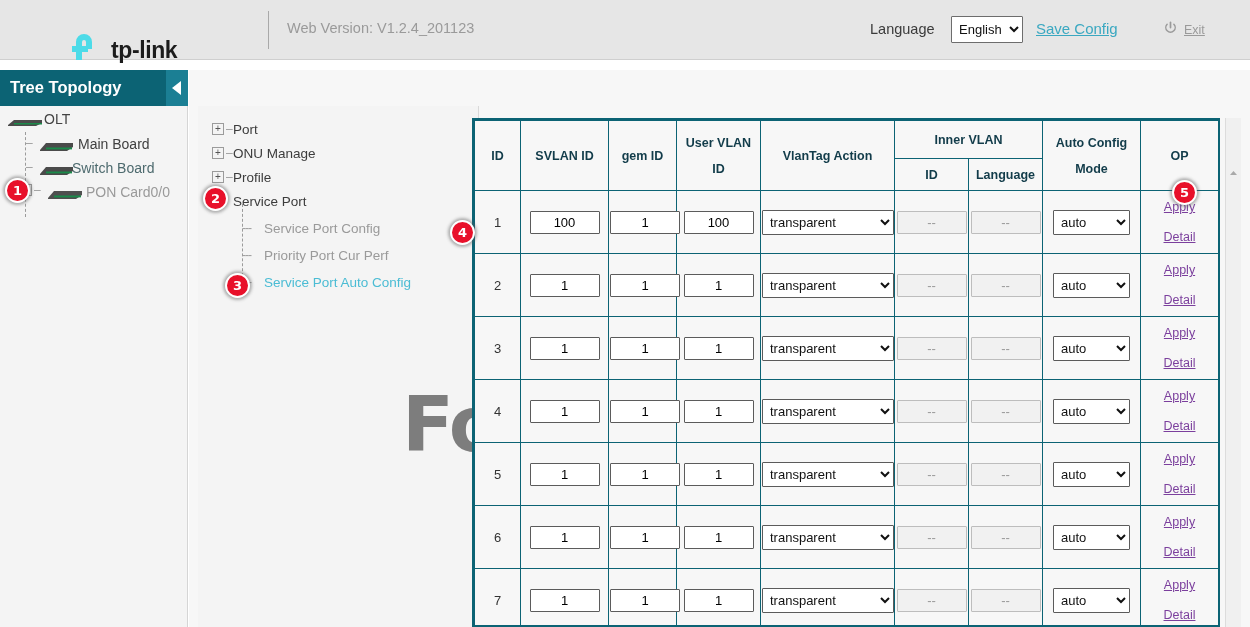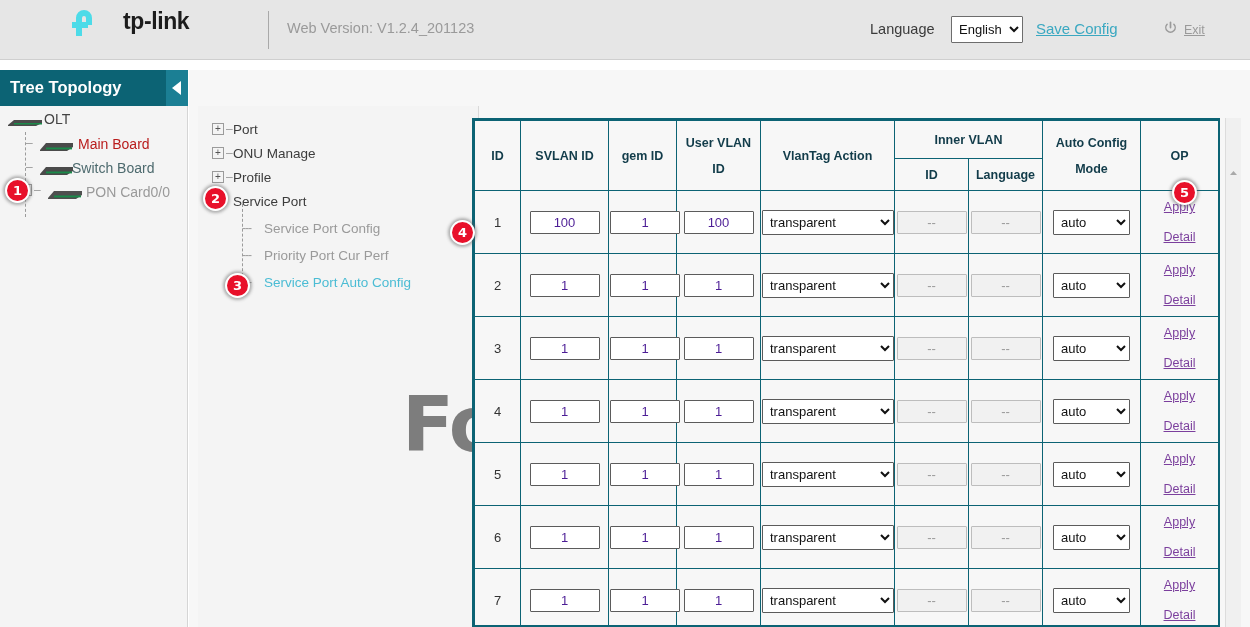--- a/index.html
+++ b/index.html
@@ -13,22 +13,22 @@
 
   #app { position: relative; width: 1250px; height: 627px; background:#fff; }
 
   
   .topbar {
     position: absolute; left:0; top:0; width:1250px; height:60px;
     background:#e6e6e6;
     border-bottom:1px solid #cfcfcf;
   }
   .logo-wrap {
-    position:absolute; left:72px; top:8px; width:130px; height:36px;
-    display:flex; align-items:flex-start; gap:17px;
+    position:absolute; left:72px; top:28px; width:130px; height:36px;
+    display:flex; align-items:flex-end; gap:5px;
   }
   .logo-mark { width:34px; height:32px; position:relative; }
   .logo-text { font-size:23px; font-weight:600; color:#1c1c1c; letter-spacing:-0.4px; }
 
   .hdr-divider {
     position:absolute; left:268px; top:11px; width:1px; height:38px; background:#a9a9a9;
   }
   .hdr-webver {
     position:absolute; left:287px; top:20px;
     font-size:14.5px; color:#9a9a9a;
@@ -143,21 +143,21 @@
     font-size:12.5px; font-weight:bold; color:#123c4a;
     height:70px; padding:0 2px;
   }
   table.grid th.sub { height:32px; border-top:1px solid #0c6374; }
   table.grid td { height:63px; font-size:13px; color:#333; }
   .hdr-2line { line-height:26px; }
 
   .cellinput {
     width:70px; height:23px;
     border:1px solid #5b5b5b; background:#fff;
-    text-align:center; font-size:13px; color:#4c1d95;
+    text-align:center; font-size:13px; color:#000000;
     font-family:"Liberation Sans", sans-serif;
     border-radius:1px;
   }
   .cellinput.dim { border:1px solid #bdbdbd; background:#f1f1f1; color:#9a9a9a; }
   .cellselect {
     height:25px; border:1px solid #5b5b5b; background:#fff;
     font-size:13px; color:#111; font-family:"Liberation Sans", sans-serif;
     border-radius:1px; padding-left:3px;
   }
   .sel-vlantag { width:132px; }
@@ -251,21 +251,21 @@
       </div>
 
       <div class="tree-row">
         <span class="tree-dash" style="left:26px; top:4px;">–</span>
         <span class="dev-icon" style="left:38px; top:7px;">
           <svg width="37" height="12" viewBox="0 0 37 12">
             <path d="M2 9 L8 2 L35 2 L35 6 L29 10 L2 10 Z" fill="#4a4a4a"></path>
             <path d="M8 6.5 L34 6.5 L34 8.4 L8 8.4 Z" fill="#1a8a4a"></path>
           </svg>
         </span>
-        <span class="tree-label" style="left:78px; top:4px; color:#b91c1c;">Main Board</span>
+        <span class="tree-label" style="left:78px; top:4px; color:#404040;">Main Board</span>
       </div>
 
       <div class="tree-row">
         <span class="tree-dash" style="left:26px; top:4px;">–</span>
         <span class="dev-icon" style="left:38px; top:7px;">
           <svg width="37" height="12" viewBox="0 0 37 12">
             <path d="M2 9 L8 2 L35 2 L35 6 L29 10 L2 10 Z" fill="#4a4a4a"></path>
             <path d="M8 6.5 L34 6.5 L34 8.4 L8 8.4 Z" fill="#1a8a4a"></path>
           </svg>
         </span>

